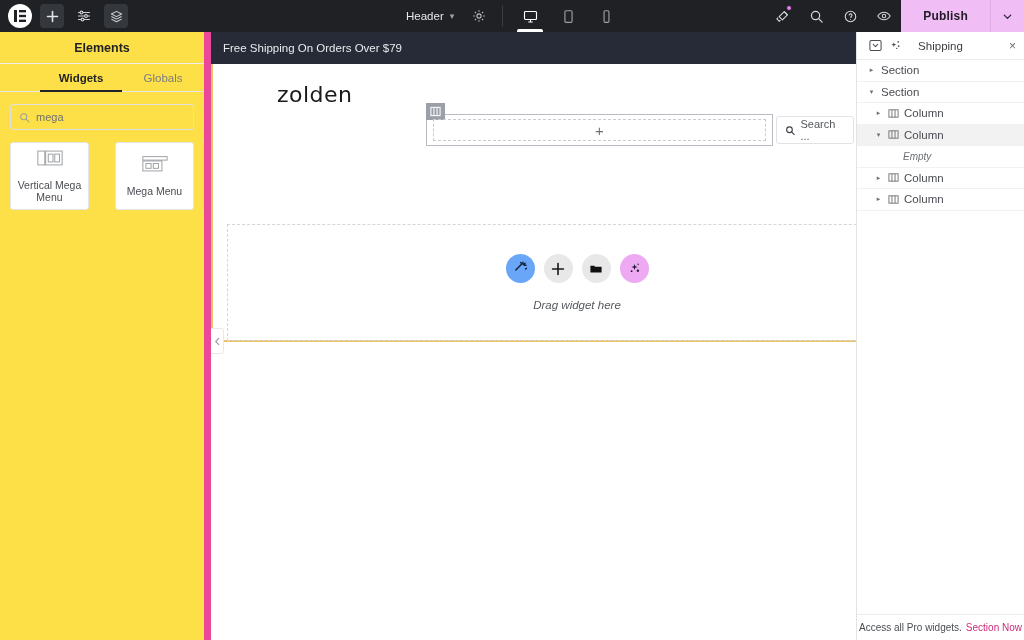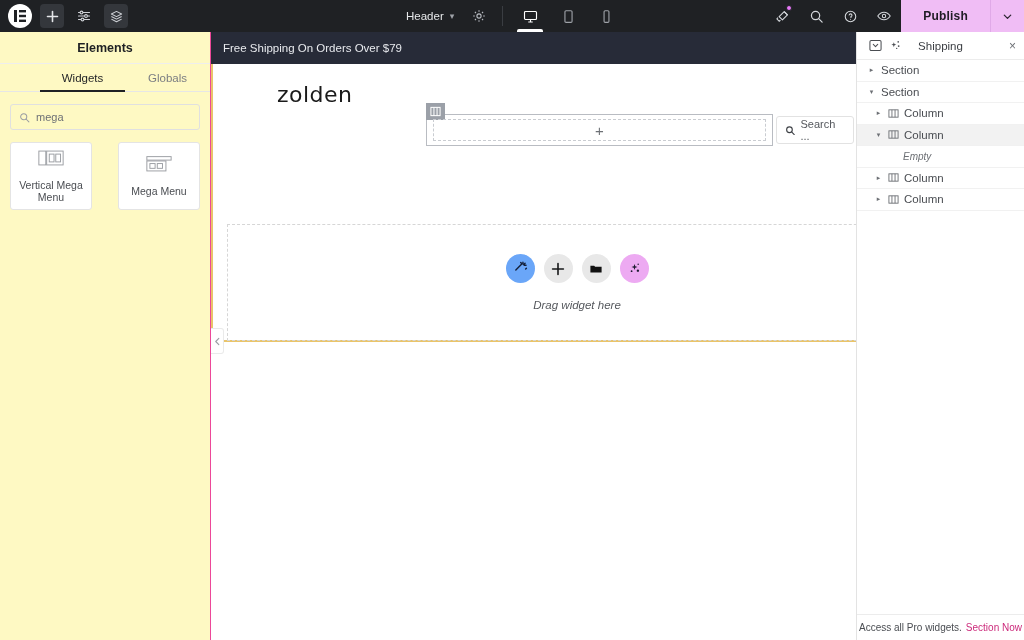--- a/index.html
+++ b/index.html
@@ -71,33 +71,33 @@
     color: #1f1b24; font-size: 12px; font-weight: bold; letter-spacing: .2px;
   }
   .publish-chev {
     height: 32px; width: 34px; display: flex; align-items: center; justify-content: center;
     color: #2a2430; border-left: 1px solid #e0a9e8;
   }
 
   
   .leftpanel {
     position: absolute; top: 32px; left: 0; width: 211px; height: 608px;
-    background: #fef9c3; border-right: 1px solid #ec4899;
+    background: #fde047; border-right: 7px solid #ec4899;
   }
   .lp-title {
     height: 32px; display: flex; align-items: center; justify-content: center;
     font-size: 12.5px; font-weight: bold; color: #1f2124;
     border-bottom: 1px solid #eeeeee;
   }
   .lp-tabs { display: flex; height: 28px; border-bottom: 1px solid #e6e6e6; }
   .lp-tab {
     flex: 1; display: flex; align-items: center; justify-content: center;
     font-size: 11.5px; color: #7a7d82; position: relative;
   }
-  .lp-tab.active { color: #1f2124; font-weight: normal; margin-left: 40px; }
+  .lp-tab.active { color: #1f2124; font-weight: bold; margin-left: 40px; }
   .lp-tab.active::after {
     content: ""; position: absolute; bottom: -1px; left: 0; right: 0; height: 2px;
     background: #1f2124;
   }
   .search-wrap { padding: 12px 10px 0 10px; }
   .search-box {
     height: 26px; border: 1px solid #e0e0e0; border-radius: 3px;
     display: flex; align-items: center; gap: 6px; padding: 0 8px;
   }
   .search-box svg { flex: none; }

